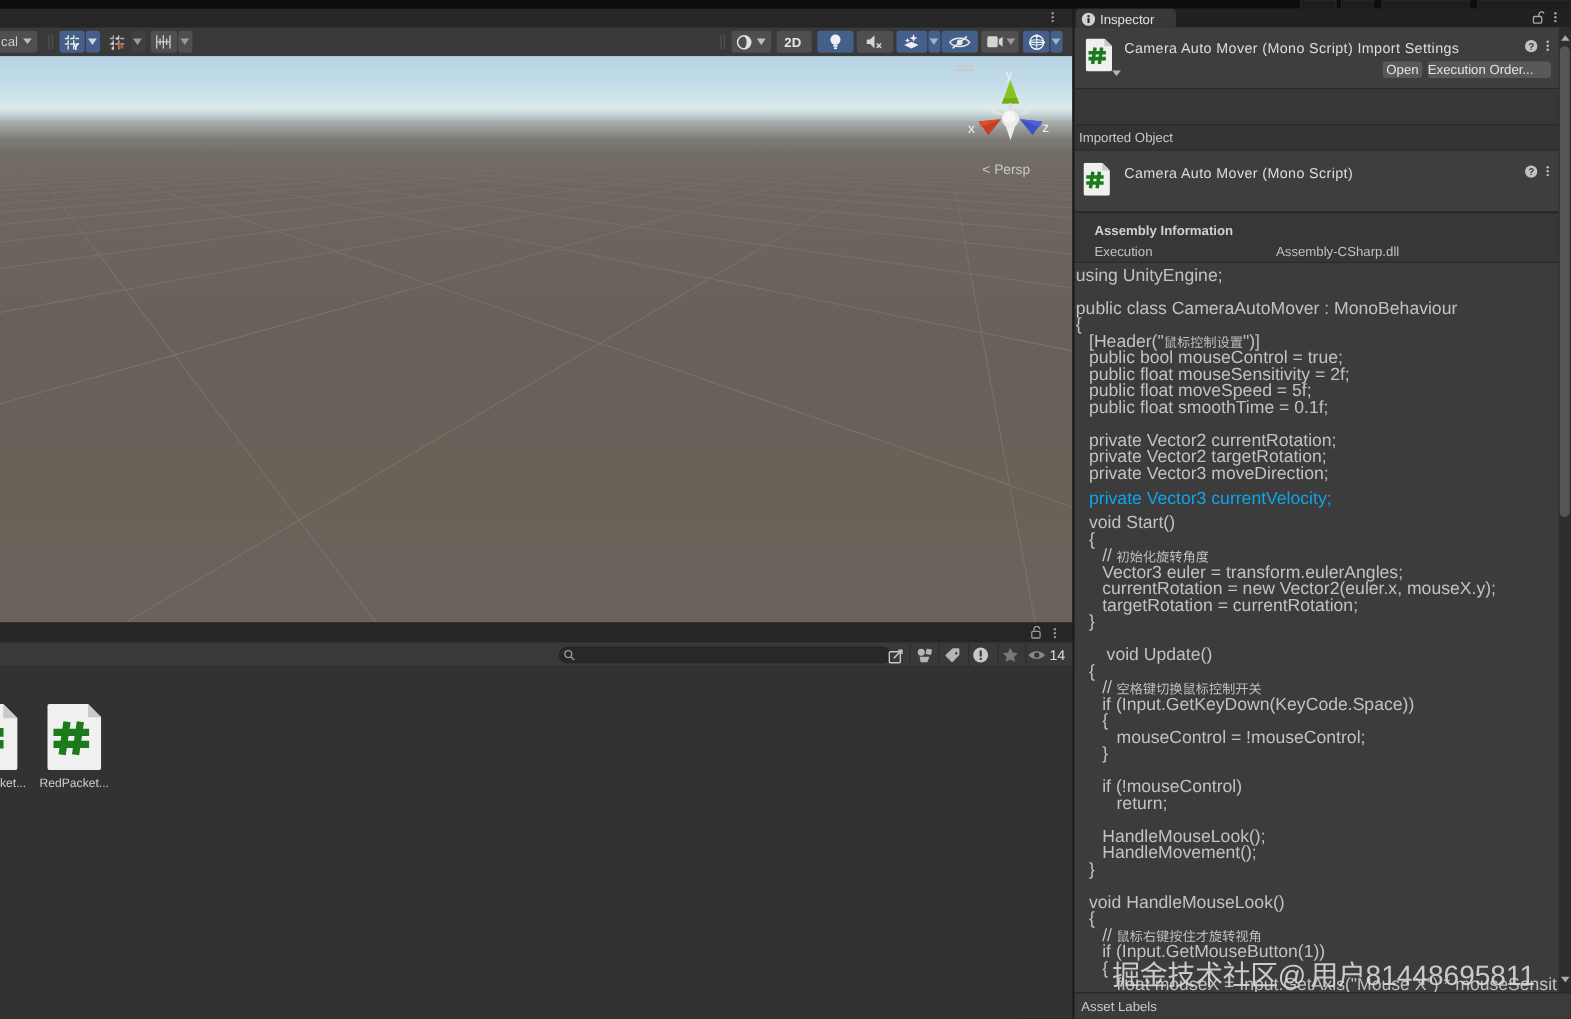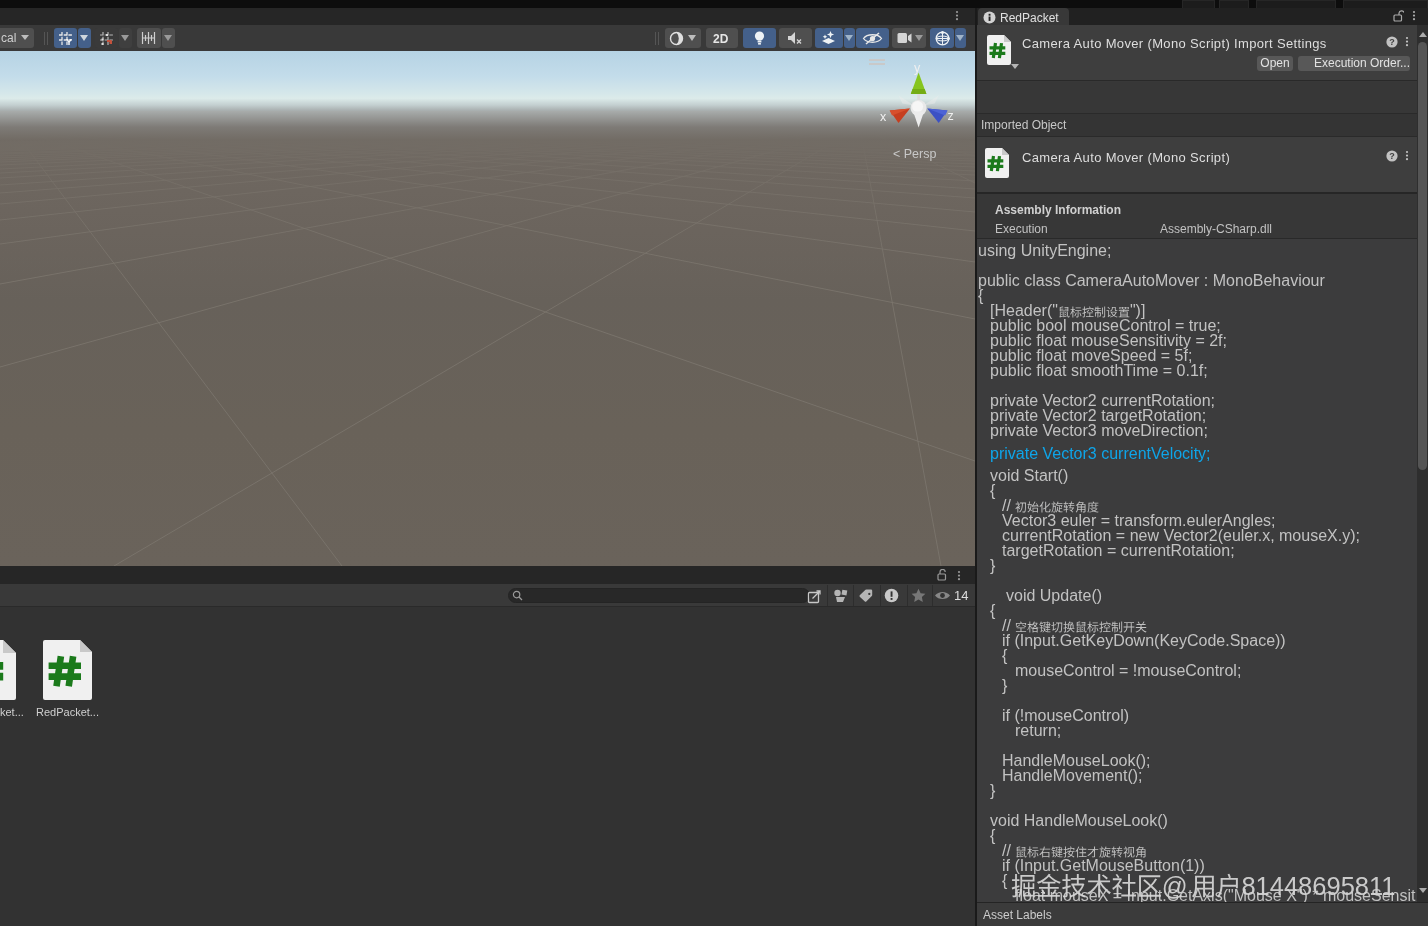--- a/index.html
+++ b/index.html
@@ -248,21 +248,21 @@
 <div class="abs" style="left:36px;top:706px;color:#cfcfcf;font-size:11px">RedPacket...</div>
 <div class="abs" style="left:975px;top:8px;width:2px;height:918px;background:#1a1a1a"></div>
 <div class="abs" style="left:977px;top:8px;width:451px;height:918px;background:#383838"></div>
 <div class="abs" style="left:977px;top:8px;width:451px;height:17px;background:#212121"></div>
 <div class="abs" style="left:978px;top:8px;width:91px;height:17px;background:#383838;border-radius:4px 4px 0 0"></div>
 <svg class="abs" style="left:983px;top:11px" width="13" height="13" viewBox="0 0 13 13">
 <circle cx="6.5" cy="6.5" r="6" fill="#d2d2d2"></circle>
     <rect x="5.6" y="5.5" width="1.9" height="4.4" fill="#212121"></rect>
     <rect x="5.6" y="2.8" width="1.9" height="1.9" fill="#212121"></rect>
   </svg>
-<div class="abs" style="left:1000px;top:11px;color:#e0e0e0;font-size:12px">RedPacket</div>
+<div class="abs" style="left:1000px;top:11px;color:#e0e0e0;font-size:12px">Inspector</div>
 <svg class="abs" style="left:1393px;top:10px" width="11" height="12" viewBox="0 0 11 12" fill="none" stroke="#aaa" stroke-width="1.2">
 <rect x="1" y="5" width="7.5" height="6" rx="1"></rect>
     <path d="M6 5 V3 a2.6 2.6 0 0 1 5 -0.5"></path>
   </svg>
 <svg class="abs" style="left:1412px;top:10px" width="4" height="13" viewBox="0 0 4 13">
     <circle cx="2" cy="2" r="1.1" fill="#aaa"></circle>
     <circle cx="2" cy="5.6" r="1.1" fill="#aaa"></circle>
     <circle cx="2" cy="9.2" r="1.1" fill="#aaa"></circle>
   </svg>
 <div class="abs" style="left:977px;top:25px;width:440px;height:56px;background:#3e3e3e;border-bottom:1px solid #292929"></div>
@@ -276,21 +276,21 @@
 <svg class="abs" style="left:1386px;top:36px" width="12" height="12" viewBox="0 0 12 12">
 <circle cx="6" cy="6" r="5.6" fill="#c2c2c2"></circle>
     <text x="6" y="9" text-anchor="middle" fill="#3e3e3e" font-size="9px" font-weight="bold" font-family="Liberation Sans">?</text>
   </svg>
 <svg class="abs" style="left:1405px;top:36px" width="4" height="13" viewBox="0 0 4 13">
     <circle cx="2" cy="2" r="1.1" fill="#c2c2c2"></circle>
     <circle cx="2" cy="5.6" r="1.1" fill="#c2c2c2"></circle>
     <circle cx="2" cy="9.2" r="1.1" fill="#c2c2c2"></circle>
   </svg>
 <div class="abs" style="left:1257px;top:56px;width:36px;height:15px;background:#585858;border-radius:3px;color:#e2e2e2;font-size:12px;text-align:center;line-height:15px">Open</div>
-<div class="abs" style="left:1298px;top:56px;width:112px;height:15px;background:#585858;border-radius:3px;color:#e2e2e2;font-size:12px;text-align:right;line-height:15px">Execution Order...</div>
+<div class="abs" style="left:1298px;top:56px;width:112px;height:15px;background:#585858;border-radius:3px;color:#e2e2e2;font-size:12px;text-align:left;line-height:15px">Execution Order...</div>
 <div class="abs" style="left:977px;top:82px;width:440px;height:31px;background:#373737"></div>
 <div class="abs" style="left:977px;top:113px;width:440px;height:24px;background:#343434;border-top:1px solid #2a2a2a;border-bottom:1px solid #2a2a2a"></div>
 <div class="abs" style="left:981px;top:118px;color:#c8c8c8;font-size:12px">Imported Object</div>
 <div class="abs" style="left:977px;top:137px;width:440px;height:57px;background:#3e3e3e;border-bottom:2px solid #262626"></div>
 <svg class="abs" style="left:985px;top:148px" width="24" height="30" viewBox="0 0 24 30">
 <path d="M2 0 H17 L24 7 V28 a2 2 0 0 1 -2 2 H2 a2 2 0 0 1 -2 -2 V2 a2 2 0 0 1 2 -2 Z" fill="#f0f0f0"></path>
 <path d="M17 0 L24 7 H17 Z" fill="#c9c9c9"></path>
 <path d="M8.5 8.1 L6.3 23.1 M14.5 8.1 L12.4 23.1 M2.5 12.9 L18.3 12.9 M2.5 18.3 L18.3 18.3" stroke="#1b7a1b" stroke-width="3.2" fill="none"></path>
   </svg>
 <div class="abs" style="left:1022px;top:150px;color:#dedede;font-size:13px;letter-spacing:0.35px">Camera Auto Mover (Mono Script)</div>

